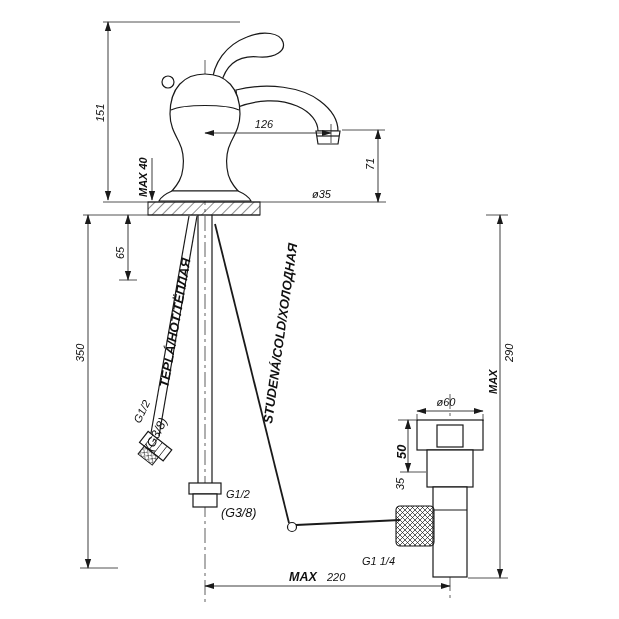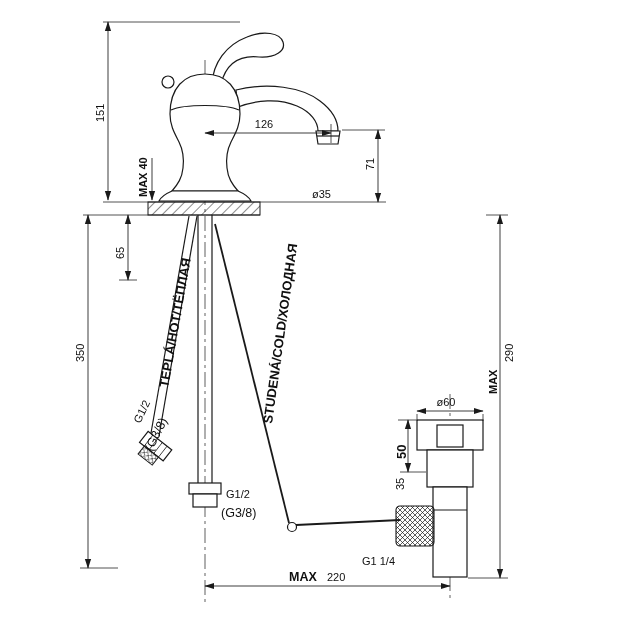--- a/index.html
+++ b/index.html
@@ -1,16 +1,16 @@
 <!DOCTYPE html>
 <html><head>
 <meta charset="utf-8">
 <style>
   html,body{margin:0;padding:0;background:#ffffff;}
-  .stage{position:relative;width:619px;height:619px;background:#ffffff;overflow:hidden;}
+  .stage{position:relative;width:619px;height:619px;background:#ffffff;overflow:hidden;font-style:italic;}
   svg{display:block;}
   .o{fill:#ffffff;stroke:#1a1a1a;stroke-width:1.2;}
   .ol{fill:none;stroke:#1a1a1a;stroke-width:1.2;}
   .ext{stroke:#1a1a1a;stroke-width:0.75;fill:none;}
   .dim{stroke:#1a1a1a;stroke-width:0.85;fill:none;}
   .cl{stroke:#1a1a1a;stroke-width:0.7;fill:none;stroke-dasharray:15 4 3 4;}
   .rod{stroke:#1a1a1a;stroke-width:1.8;fill:none;}
   text{fill:#101010;font-family:"Liberation Sans","DejaVu Sans",sans-serif;font-size:11px;}
   .b{font-weight:bold;}
   .t12{font-size:12.5px;}

